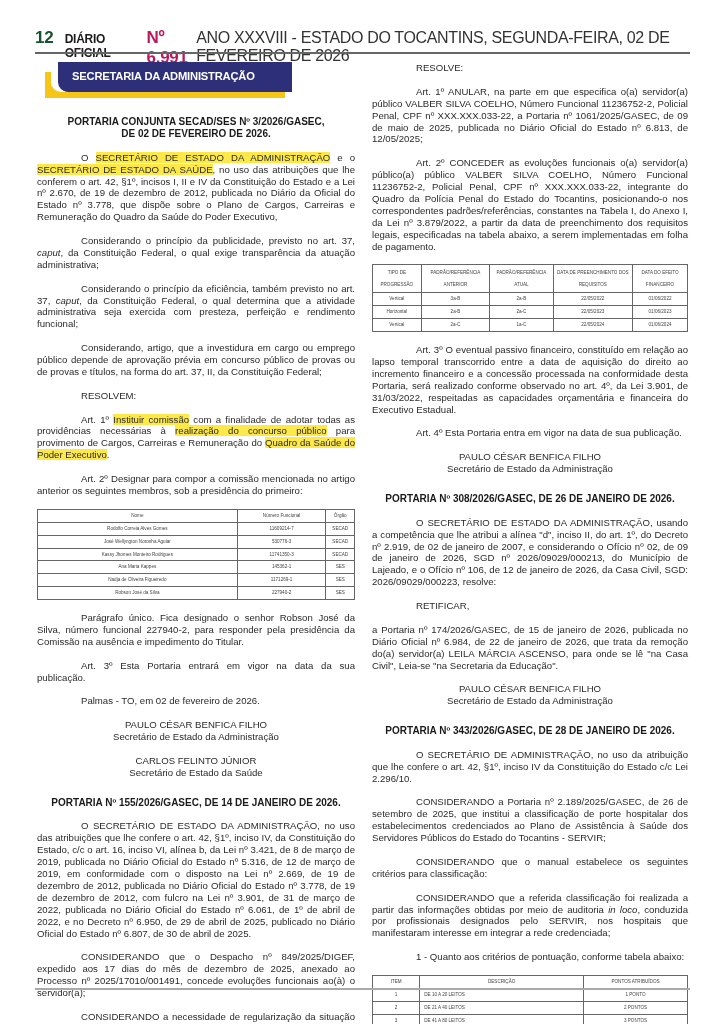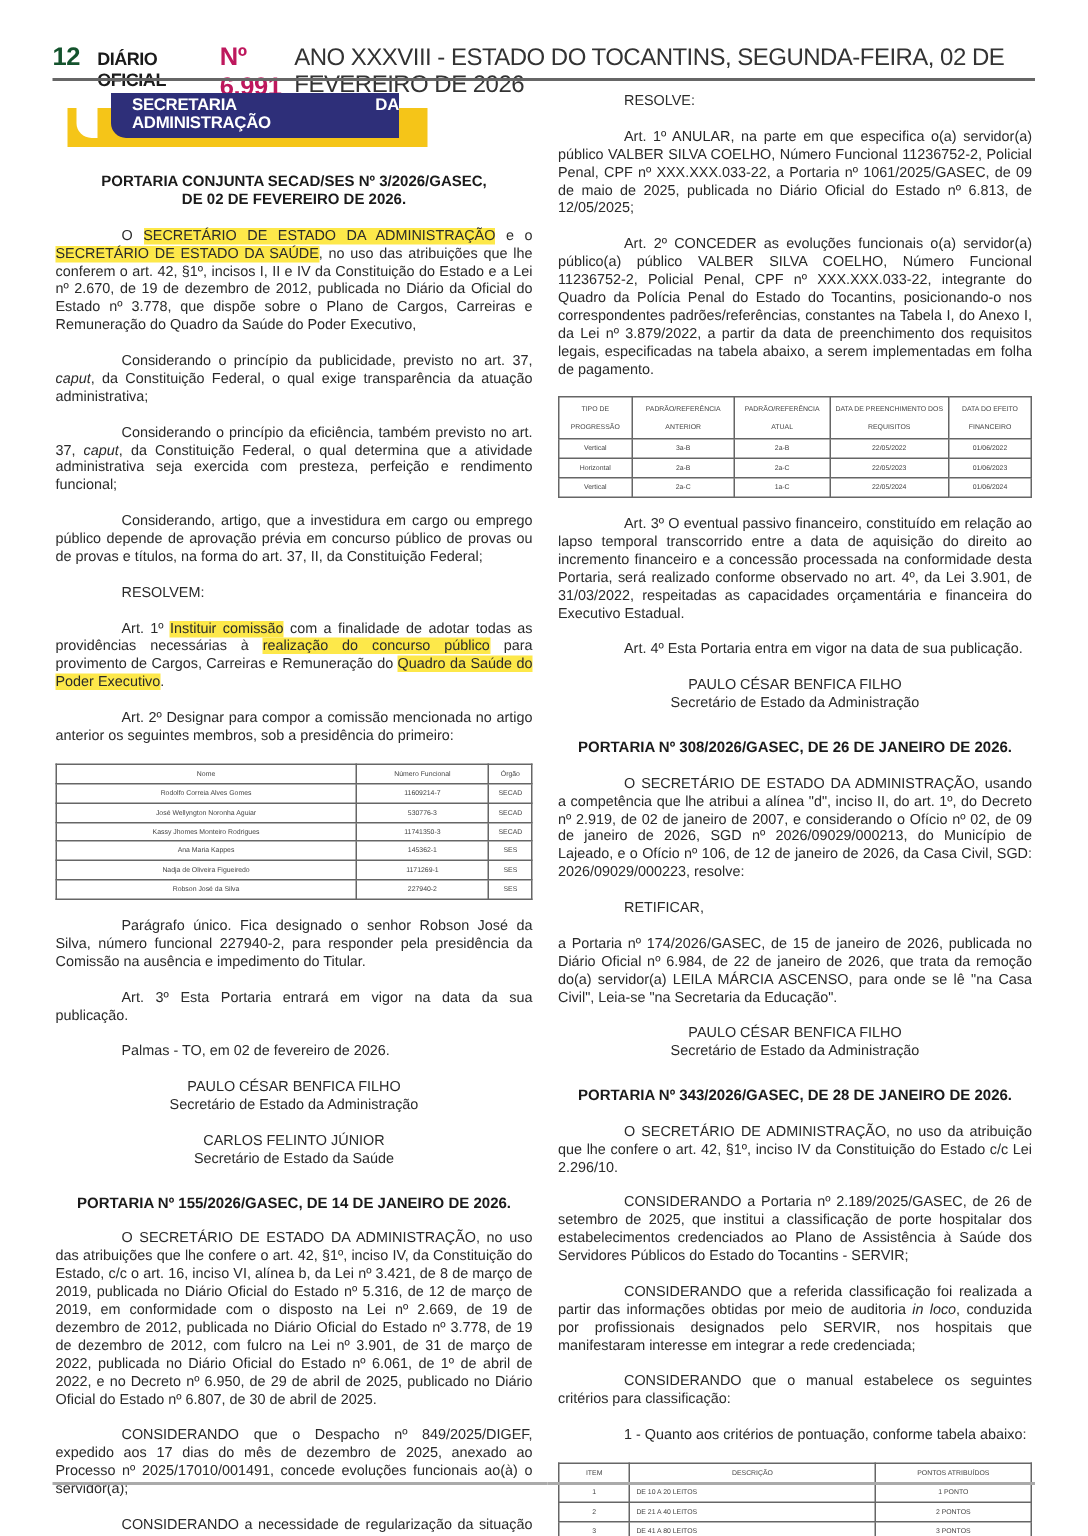--- a/index.html
+++ b/index.html
@@ -12,21 +12,21 @@
   .header-info { margin-left: auto; font-size: 16px; color: #333; letter-spacing: -0.35px; }
   .hr-top { position: absolute; left: 35px; top: 52px; width: 655px; height: 1.5px; background: #666; }
   .hr-bottom-left { position: absolute; left: 35px; top: 988px; width: 330px; height: 2px; background: #aaa; }
   .hr-bottom-right { position: absolute; left: 365px; top: 988px; width: 325px; height: 2px; background: #aaa; }
   .col { position: absolute; font-size: 9.6px; line-height: 11.9px; color: #2a2a2a; text-align: justify; }
   .col-left { left: 37px; top: 62px; width: 318px; }
   .col-right { left: 372px; top: 62px; width: 316px; }
   .banner { position: relative; height: 36px; margin-bottom: 18px; margin-left: -4px; }
   .banner-yellow { position: absolute; left: 12px; top: 10px; width: 240px; height: 26px; background: #f5c518; }
   .banner-white { position: absolute; left: 18px; top: 10px; width: 14px; height: 20px; background: #fff; border-bottom-left-radius: 10px; }
-  .banner-blue { position: absolute; left: 41px; top: 0; width: 192px; height: 30px; background: #2e2f79; border-bottom-left-radius: 10px; display: flex; align-items: center; padding-left: 14px; }
+  .banner-blue { position: absolute; left: 25px; top: 0; width: 234px; height: 30px; background: #2e2f79; border-bottom-left-radius: 10px; display: flex; align-items: center; padding-left: 14px; }
   .banner-text { color: #fff; font-weight: bold; font-size: 11.2px; letter-spacing: -0.2px; }
   p { margin-bottom: 11.9px; }
   .indent { text-indent: 44px; }
   .title { font-weight: bold; text-align: center; font-size: 10px; margin-bottom: 11.9px; color: #1a1a1a; }
   .sig { text-align: center; margin-bottom: 11.9px; }
   .hl { background: #fde84a; }
   table { border-collapse: collapse; width: 100%; margin-bottom: 12px; }
   td, th { border: 1px solid #666; font-weight: normal; color: #444; text-align: center; }
   .t1 td, .t1 th { font-size: 4.6px; height: 10.5px; padding: 0 2px; }
   .t2 td, .t2 th { font-size: 4.6px; height: 10.5px; padding: 0 2px; }
@@ -190,22 +190,22 @@
   <p>a Portaria nº 174/2026/GASEC, de 15 de janeiro de 2026, publicada no Diário Oficial nº 6.984, de 22 de janeiro de 2026, que trata da remoção do(a) servidor(a) LEILA MÁRCIA ASCENSO, para onde se lê "na Casa Civil", Leia-se "na Secretaria da Educação".</p>
   <div class="sig">
     <div>PAULO CÉSAR BENFICA FILHO</div>
     <div>Secretário de Estado da Administração</div>
   </div>
   <div class="spacer-sm"></div>
 
   <div class="title">PORTARIA Nº 343/2026/GASEC, DE 28 DE JANEIRO DE 2026.</div>
   <p class="indent">O SECRETÁRIO DE ADMINISTRAÇÃO, no uso da atribuição que lhe confere o art. 42, §1º, inciso IV da Constituição do Estado c/c Lei 2.296/10.</p>
   <p class="indent">CONSIDERANDO a Portaria nº 2.189/2025/GASEC, de 26 de setembro de 2025, que institui a classificação de porte hospitalar dos estabelecimentos credenciados ao Plano de Assistência à Saúde dos Servidores Públicos do Estado do Tocantins - SERVIR;</p>
+  <p class="indent">CONSIDERANDO que o manual estabelece os seguintes critérios para classificação:</p>
   <p class="indent"><span>CONSIDERANDO que a referida classificação foi realizada a partir das informações obtidas por meio de auditoria </span><i>in loco</i><span>, conduzida por profissionais designados pelo SERVIR, nos hospitais que manifestaram interesse em integrar a rede credenciada;</span></p>
-  <p class="indent">CONSIDERANDO que o manual estabelece os seguintes critérios para classificação:</p>
   <p class="indent">1 - Quanto aos critérios de pontuação, conforme tabela abaixo:</p>
 
   <table class="t3">
     <thead>
       <tr>
         <th style="width:15%">ITEM</th>
         <th style="width:52%">DESCRIÇÃO</th>
         <th style="width:33%">PONTOS ATRIBUÍDOS</th>
       </tr>
     </thead>

